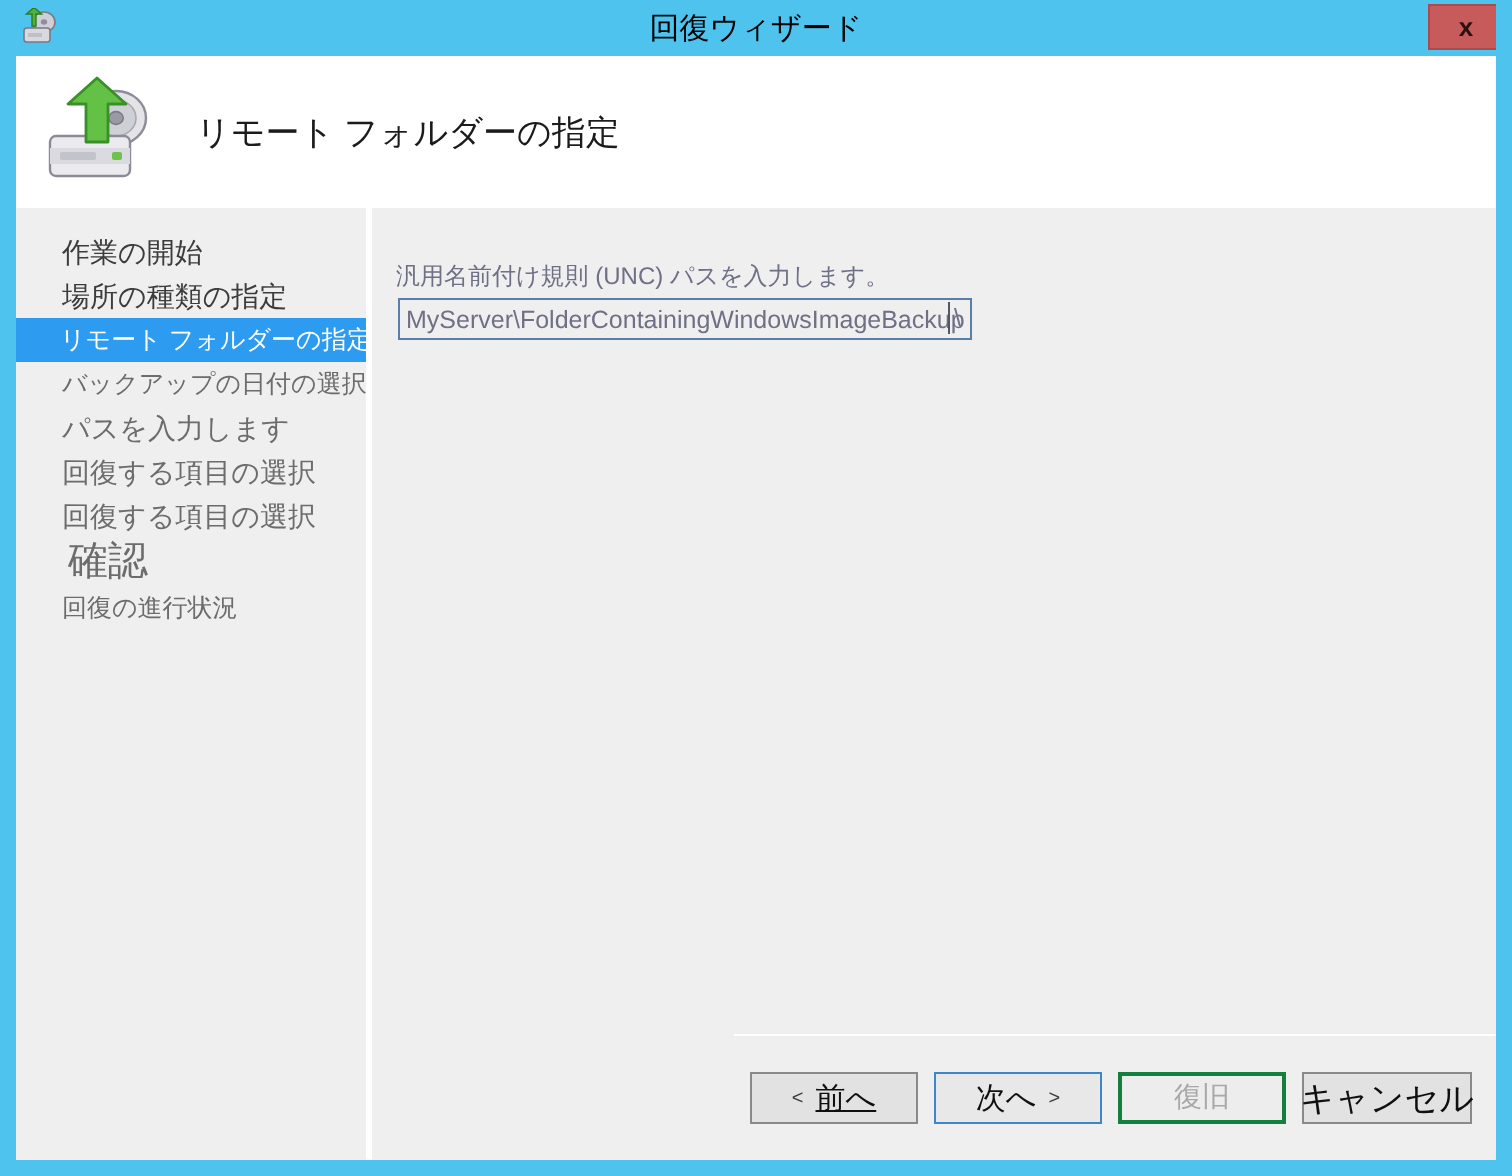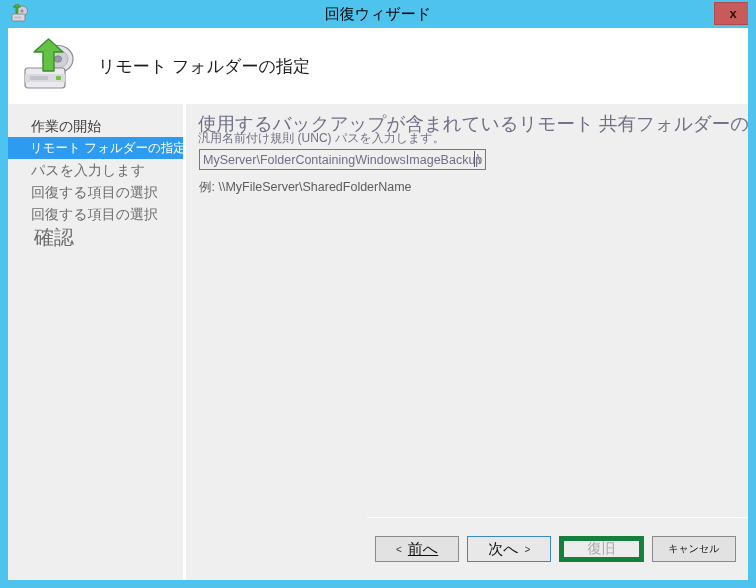--- a/index.html
+++ b/index.html
@@ -247,31 +247,31 @@
     box-sizing: border-box;
     cursor: pointer;
     white-space: nowrap;
   }
   .btn.default {
     border: 1px solid #3b87c7;
     background: #e8e8e8;
   }
   .btn.disabled {
     color: #a8a8a8;
-    border: 5px solid #15803d;
+    border: 2px solid #15803d;
     background: #ededed;
     cursor: default;
   }
   .btn .chev {
     font-size: 10px;
     color: #3d3d3d;
   }
   .btn .lbl-prev { margin-left: 6px; font-size: 15px; text-decoration: underline; }
   .btn .lbl-next { margin-right: 6px; font-size: 15px; }
-  .btn.cancel { font-size: 10px; }
+  .btn.cancel { font-size: 17px; }
 </style>
 </head>
 <body>
 
 <div id="window">
 
   <div id="titlebar">
     <span id="titlebar-icon">
       <svg width="20" height="20" viewBox="0 0 20 20">
         <ellipse cx="12" cy="7" rx="5.5" ry="5" fill="#cfcfd8" stroke="#7b7b88" stroke-width="0.8"></ellipse>
@@ -298,37 +298,38 @@
         <path d="M23 33 L23 14 L14 14 L28.5 1 L43 14 L34 14 L34 33 Z" fill="#63c246" stroke="#3a8f28" stroke-width="1.4" stroke-linejoin="round"></path>
       </svg>
     </span>
     <div id="banner-title">リモート フォルダーの指定</div>
   </div>
 
   <div id="body-area">
 
     <div id="sidebar">
       <div class="nav-item done">作業の開始</div>
+      <div class="nav-item done">場所の種類の指定</div>
       <div class="nav-item current">リモート フォルダーの指定</div>
+      <div class="nav-item small">バックアップの日付の選択</div>
       <div class="nav-item">パスを入力します</div>
       <div class="nav-item">回復する項目の選択</div>
       <div class="nav-item">回復する項目の選択</div>
       <div class="nav-item confirm">確認</div>
+      <div class="nav-item small">回復の進行状況</div>
     </div>
 
     <div id="content">
 
-      <div id="prompt-big">使用するバックアップが含まれているリモート 共有フォルダーの</div>
       <div id="prompt-small">汎用名前付け規則 (UNC) パスを入力します。</div>
 
       <input id="path-input" type="text" value="MyServer\FolderContainingWindowsImageBackup" style="">
       <div id="caret"></div>
       <div id="overflow-char">\</div>
 
-      <div id="example-text">例: \\MyFileServer\SharedFolderName</div>
 
       <div id="footer-sep"></div>
 
       <div id="footer">
         <div class="btn">
           <span class="chev">&lt;</span>
           <span class="lbl-prev">前へ</span>
         </div>
         <div class="btn default">
           <span class="lbl-next">次へ</span>

